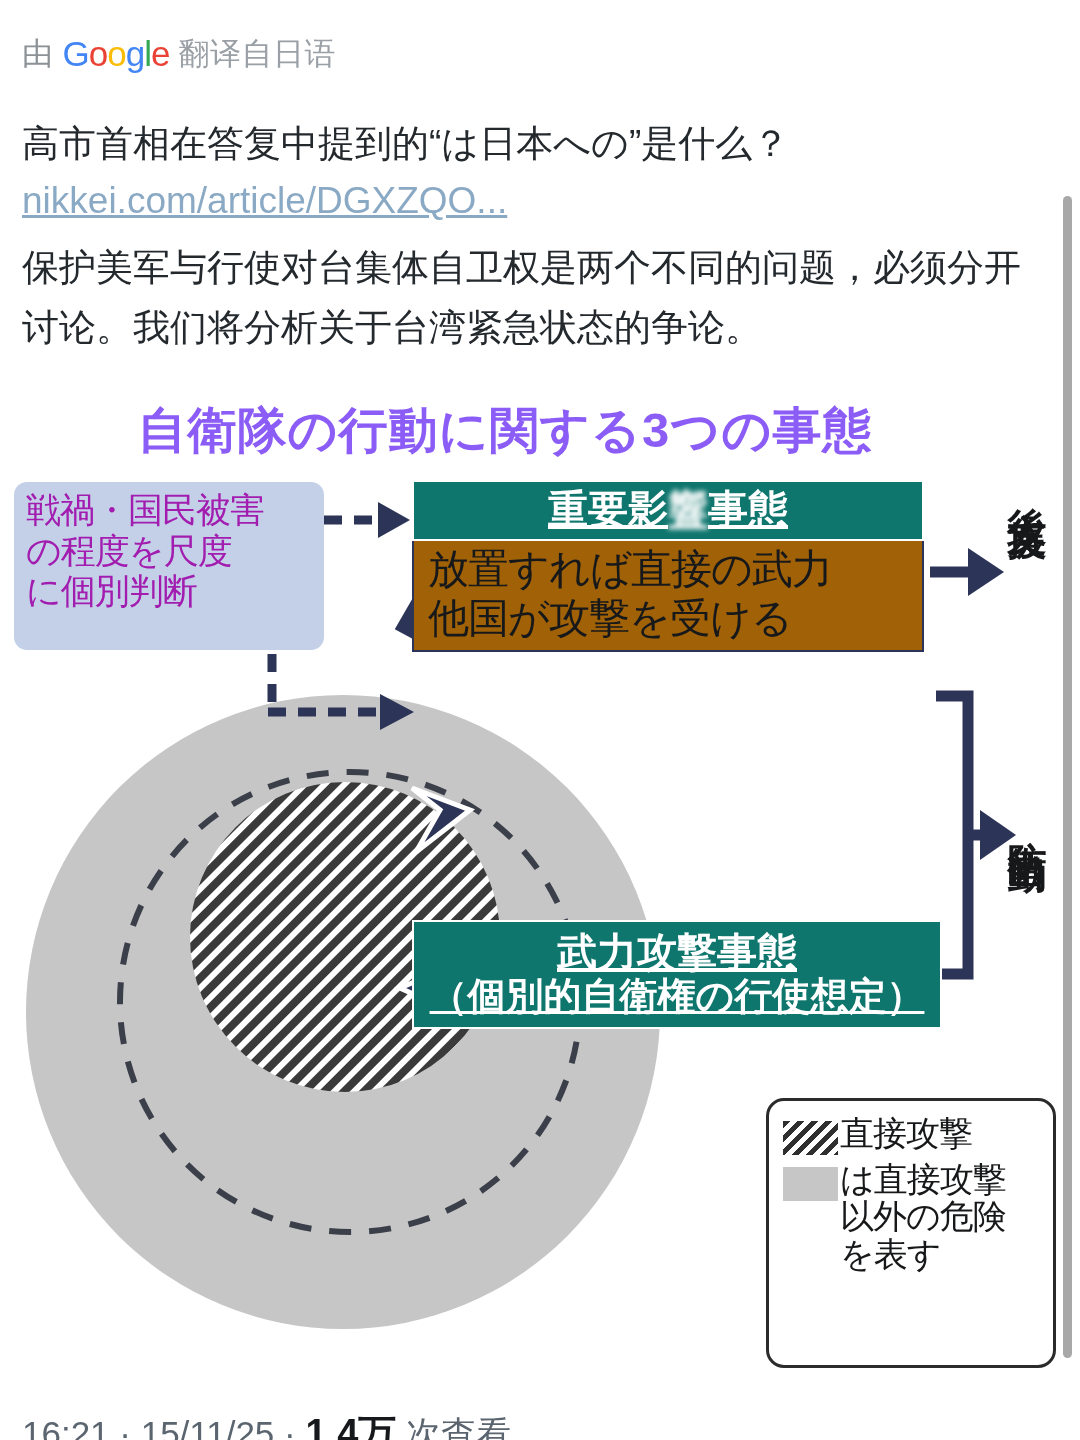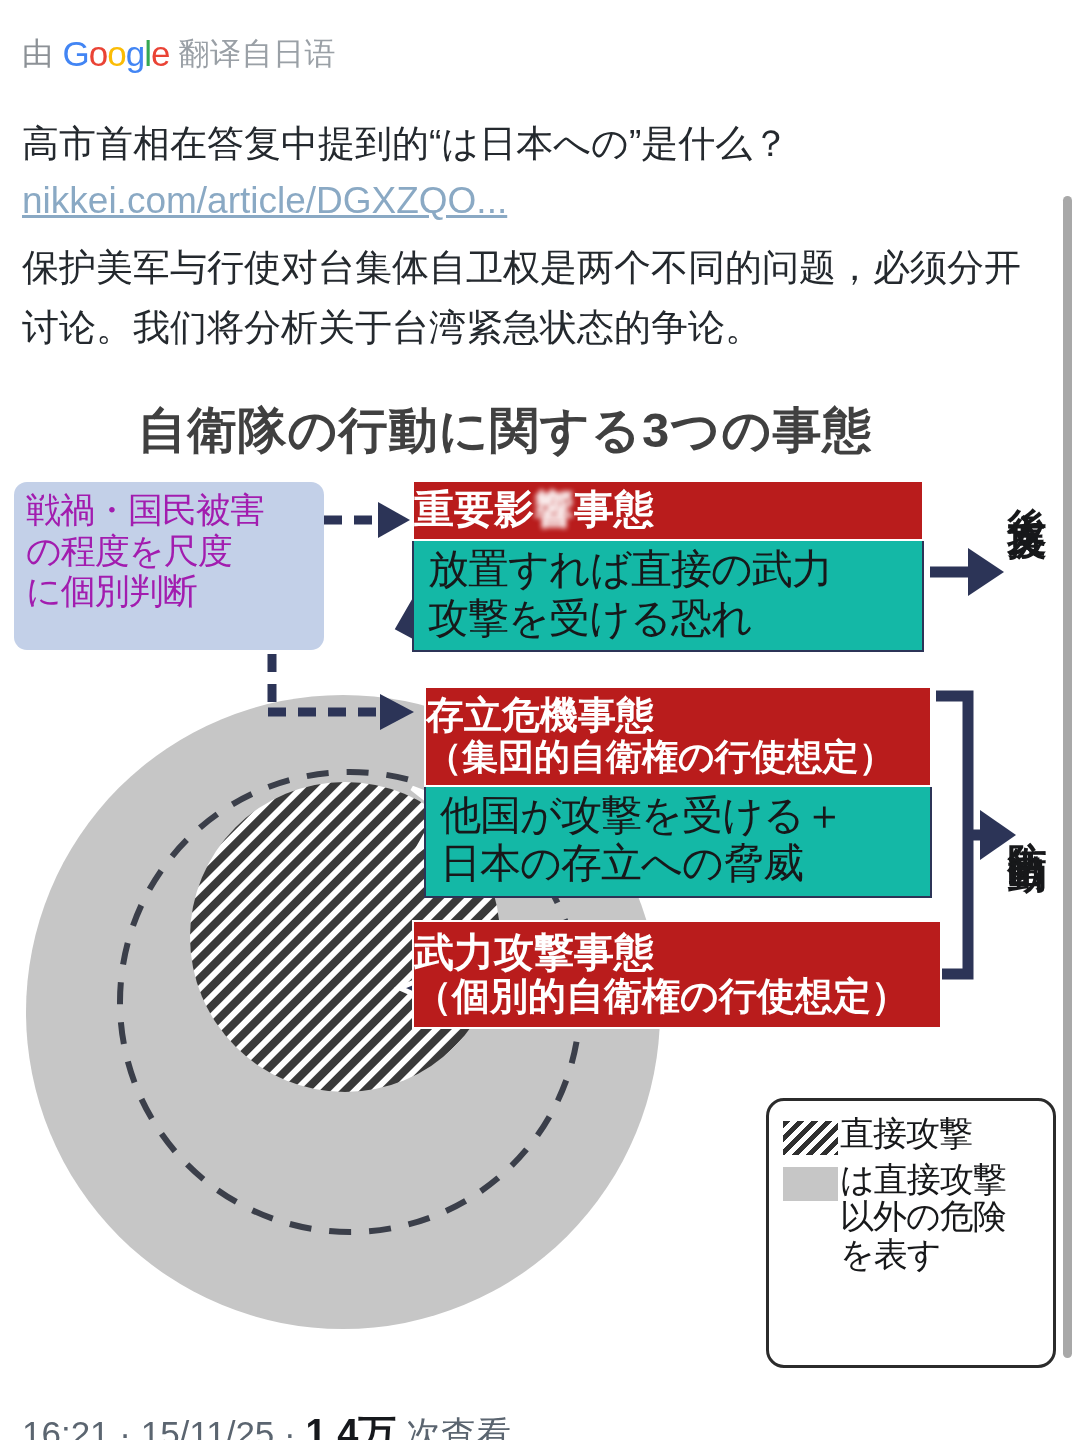--- a/index.html
+++ b/index.html
@@ -49,46 +49,47 @@
     background:#a8a8a8; border-radius:5px;
   }
 
   
   .info{
     position:absolute; left:0; top:392px; width:1080px; height:1000px;
   }
   .info-title{
     position:absolute; left:0; top:6px; width:1010px;
     text-align:center;
-    font-size:49px; font-weight:bold; color:#404040;
+    font-size:49px; font-weight:bold; color:#8b5cf6;
     letter-spacing:1px;
   }
 
   svg.circles{ position:absolute; left:0; top:0; width:1080px; height:1000px; }
 
   
   .lbox{
     position:absolute; left:14px; top:90px; width:310px; height:168px;
     background:#c3d0e8; border-radius:13px;
     padding:8px 10px 0 12px;
     font-size:35px; line-height:1.16; color:#a21caf;
     letter-spacing:-1px;
   }
 
   
   .card{ position:absolute; }
   .card .hdr{
-    background:#b91c1c; color:#ffffff;
-    font-weight:bold; text-align:left;
+    background:#0f766e; color:#ffffff;
+    font-weight:bold; text-align:center;
     letter-spacing:0px;
     border:2px solid #ffffff;
     padding:4px 0 6px;
+    text-decoration:underline;
   }
   .card .bdy{
-    background:#14b8a6; color:#17181a;
+    background:#a16207; color:#17181a;
     border:2px solid #2c3457; border-top:none;
     padding:4px 0 8px 14px;
   }
 
   #card1{ left:412px; top:88px; width:512px; }
   #card1 .hdr{ font-size:40px; line-height:1.18; }
   #card1 .hdr .blurme{ filter:blur(2.4px); }
   #card1 .bdy{ font-size:41px; line-height:1.18; letter-spacing:-1px; }
 
   #card2{ left:424px; top:294px; width:508px; }
@@ -203,34 +204,24 @@
   <div class="lbox">
     <div>戦禍・国民被害</div>
     <div>の程度を尺度</div>
     <div>に個別判断</div>
   </div>
 
   <div class="card" id="card1">
     <div class="hdr">重要影<span class="blurme">響</span>事態</div>
     <div class="bdy">
       <div>放置すれば直接の武力</div>
-      <div>攻撃を受ける恐れ</div>
-    </div>
-  </div>
-
-  <div class="card" id="card2">
-    <div class="hdr">
-      <div>存立危機事態</div>
-      <div class="l2">（集団的自衛権の行使想定）</div>
-    </div>
-    <div class="bdy">
-      <div>他国が攻撃を受ける＋</div>
-      <div>日本の存立への脅威</div>
-    </div>
-  </div>
+      <div>他国が攻撃を受ける</div>
+    </div>
+  </div>
+
 
   <div class="card" id="card3">
     <div class="hdr">
       <div>武力攻撃事態</div>
       <div class="l2">（個別的自衛権の行使想定）</div>
     </div>
   </div>
 
   <div class="vlabel" id="vlabel1">後方支援</div>
   <div class="vlabel" id="vlabel2">防衛出動</div>

